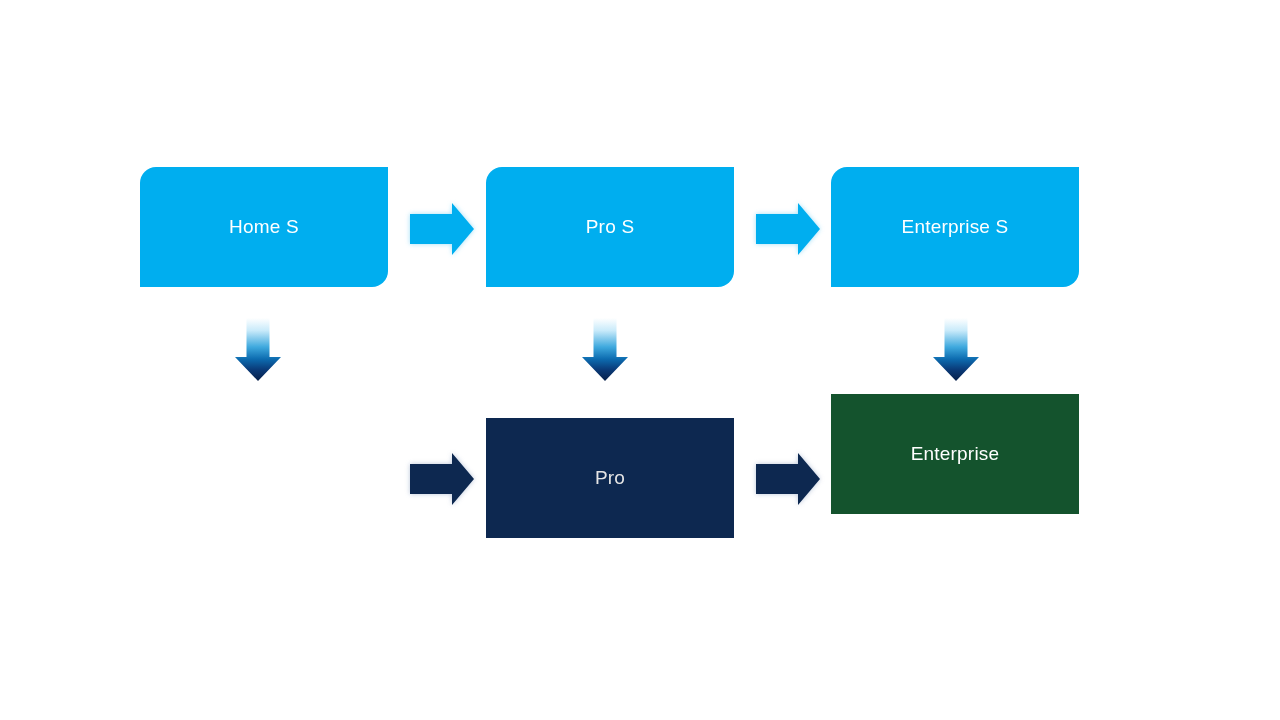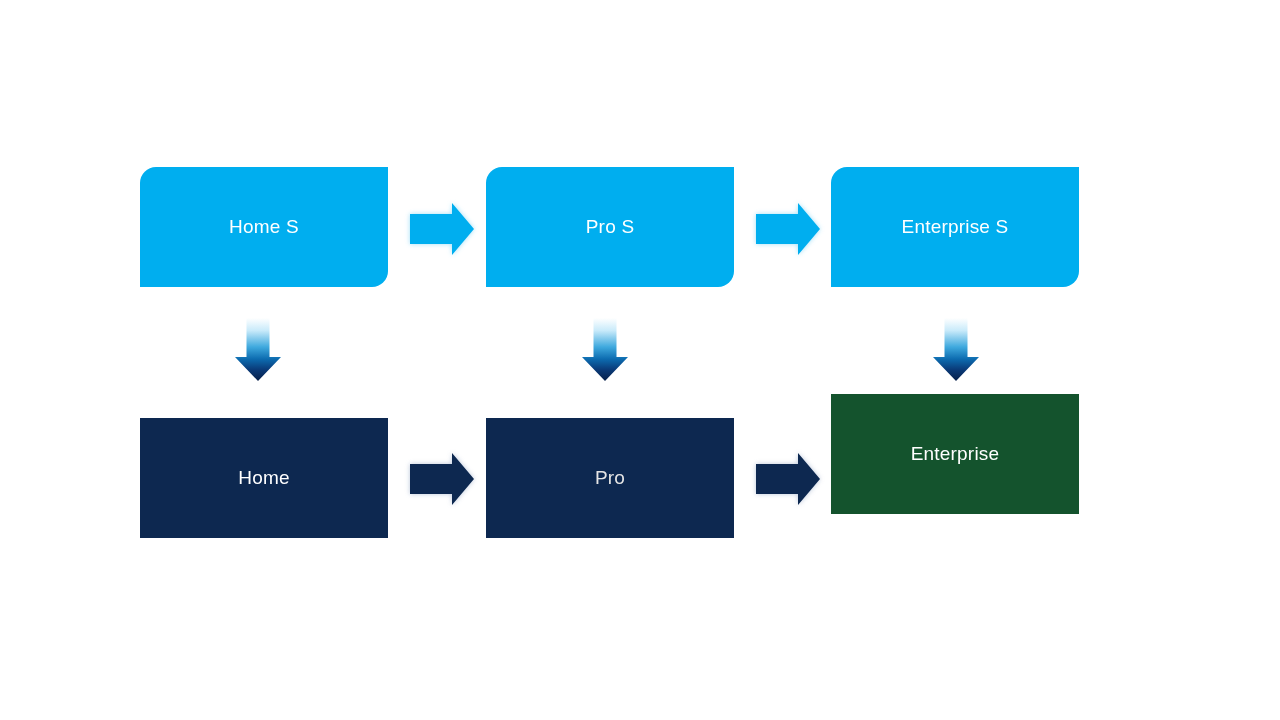--- a/index.html
+++ b/index.html
@@ -57,23 +57,20 @@
   <div class="box top" style="left: 140px; top: 167px; background-color: rgb(0, 174, 239);">
     <span class="label" style="color: rgb(255, 255, 255);">Home S</span>
   </div>
   <div class="box top" style="left: 486px; top: 167px; background-color: rgb(0, 174, 239);">
     <span class="label" style="color: rgb(255, 255, 255);">Pro S</span>
   </div>
   <div class="box top" style="left: 831px; top: 167px; background-color: rgb(0, 174, 239);">
     <span class="label" style="color: rgb(255, 255, 255);">Enterprise S</span>
   </div>
 
-  <div class="box" style="left: 140px; top: 418px; background-color: rgb(13, 40, 80);">
-    <span class="label" style="color: rgb(255, 255, 255);">Home</span>
-  </div>
   <div class="box" style="left: 486px; top: 418px; background-color: rgb(13, 40, 80);">
     <span class="label" style="color: #e5e5e5;">Pro</span>
   </div>
   <div class="box" style="left: 831px; top: 394px; background-color: #14532d;">
     <span class="label" style="color: rgb(255, 255, 255);">Enterprise</span>
   </div>
 
   <div class="arrow" style="left:410px; top:203px;">
     <svg width="64" height="52" viewBox="0 0 64 52">
       <polygon points="0,11 42,11 42,0 64,26 42,52 42,41 0,41" filter="url(#softglow)" opacity="0.85" fill="#8FD9F7"></polygon>

